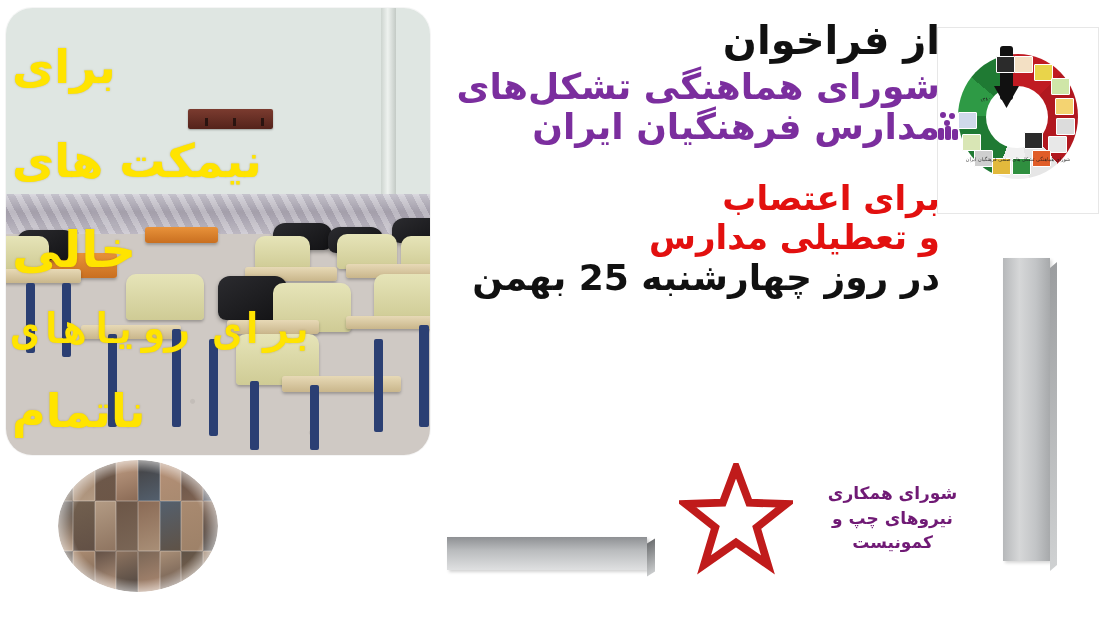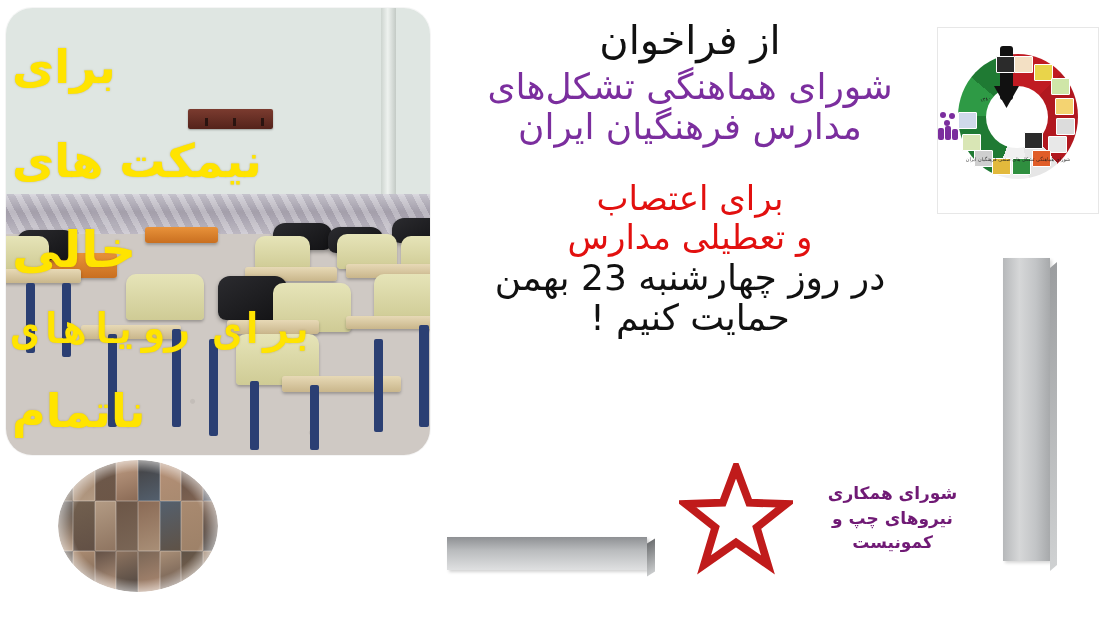--- a/index.html
+++ b/index.html
@@ -106,21 +106,21 @@
     position:absolute;left:1003px;top:258px;width:47px;height:303px;
     background:linear-gradient(90deg,#b6b8ba 0%,#d6d7d8 35%,#c2c4c6 70%,#a7a9ab 100%);
     box-shadow:2px 2px 3px rgba(0,0,0,.16);
   }
   .bar-v:after{content:"";position:absolute;right:-7px;bottom:-7px;width:7px;height:303px;
     background:linear-gradient(180deg,#9b9d9f,#cfd1d2);transform:skewY(-40deg);}
 
   
   .center-text{
     position:absolute;left:440px;top:18px;width:500px;
-    direction:rtl;text-align:center;font-weight:400;line-height:1.12;
+    direction:rtl;font-weight:700;line-height:1.12;
   }
   .ln{white-space:nowrap;}
   .ln-1{color:#111111;font-size:40px;letter-spacing:1px;margin-bottom:4px;}
   .ln-2{color:#7B2E9E;font-size:36px;}
   .ln-3{color:#7B2E9E;font-size:36px;margin-bottom:2px;}
   .ln-4{color:#E2100F;font-size:34px;margin-top:32px;}
   .ln-5{color:#E2100F;font-size:34px;margin-bottom:2px;}
   .ln-6{color:#111111;font-size:36px;}
   .ln-7{color:#111111;font-size:36px;}
 
@@ -256,22 +256,21 @@
 
   <div class="bar-h"></div>
   <div class="bar-v"></div>
 
   <div class="center-text">
     <div class="ln ln-1">از فراخوان</div>
     <div class="ln ln-2">شورای هماهنگی تشکل‌های</div>
     <div class="ln ln-3">مدارس فرهنگیان ایران</div>
     <div class="ln ln-4">برای اعتصاب</div>
     <div class="ln ln-5">و تعطیلی مدارس</div>
-    <div class="ln ln-6">در روز چهارشنبه 23 بهمن</div>
-    <div class="ln ln-7">حمایت کنیم !</div>
+    <div class="ln ln-6">در روز چهارشنبه 25 بهمن</div>
   </div>
 
   <div class="logo-frame">
     <div class="logo">
       <div class="logo-ring"></div>
       <div class="logo-hole"></div>
       <div class="logo-pin"></div>
       <div class="logo-date">۱۳۸۰</div>
       <div class="chip" style="left:62px;top:10px;background:#f3e0c4;"></div>
       <div class="chip" style="left:82px;top:18px;background:#e9d44a;"></div>

